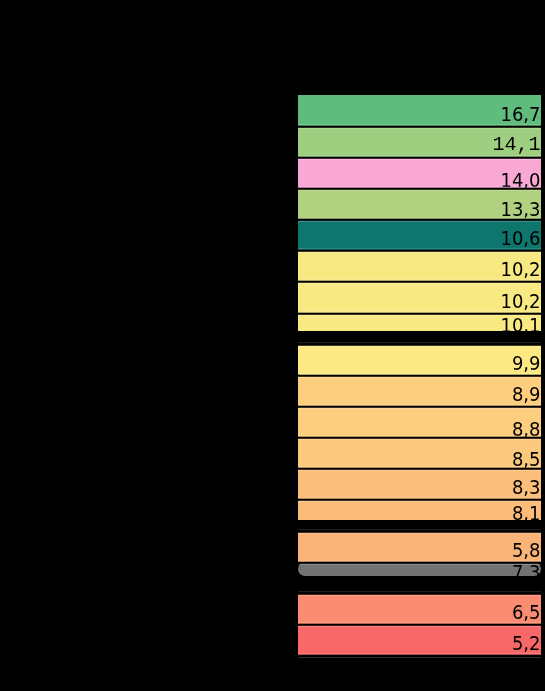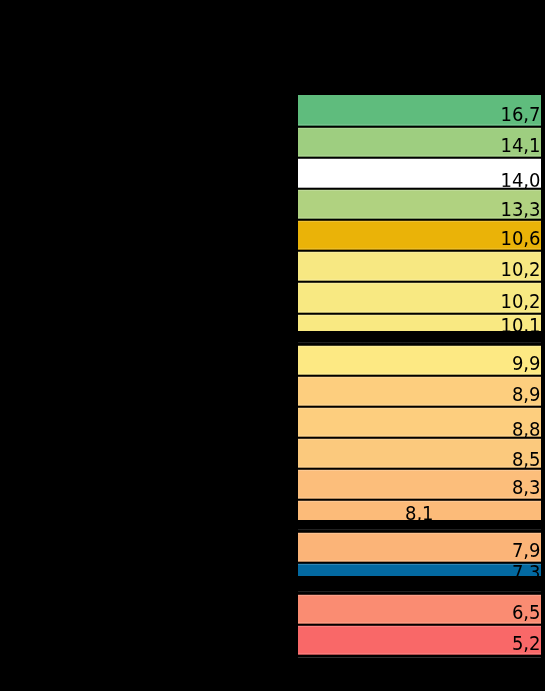--- a/index.html
+++ b/index.html
@@ -28,30 +28,30 @@
          rgba(255,255,255,0) 100%);}
 </style>
 </head>
 <body>
 
 <div id="sheet" style="background: rgb(0, 0, 0);">
   <div id="col">
     <div class="cell" style="top: 0px; height: 31.1579px; background: rgb(95, 188, 125);">
       <span class="cell-value">16,7</span>
     </div>
-    <div class="cell" style="top: 31.1579px; height: 31.1579px; background: rgb(158, 206, 128);">
+    <div class="cell" style="top: 31.1579px; height: 31.1579px; background: rgb(158, 206, 128); font-family: Liberation Mono, monospace;">
       <span class="cell-value">14,1</span>
     </div>
-    <div class="cell" style="top: 62.3158px; height: 39px; background: #ffffff;">
+    <div class="cell" style="top: 62.3158px; height: 39px; background: #f9a8d4;">
       <span class="cell-value">14,0</span>
     </div>
     <div class="cell" style="top: 93.4737px; height: 35px; background: rgb(176, 210, 128);">
       <span class="cell-value">13,3</span>
     </div>
-    <div class="cell" style="top: 124.632px; height: 31.1579px; background: #eab308;">
+    <div class="cell" style="top: 124.632px; height: 31.1579px; background: #0f766e;">
       <span class="cell-value">10,6</span>
     </div>
     <div class="cell" style="top: 155.789px; height: 31.1579px; background: rgb(247, 232, 130);">
       <span class="cell-value">10,2</span>
     </div>
     <div class="cell" style="top: 186.947px; height: 31.1579px; background: rgb(248, 233, 130);">
       <span class="cell-value">10,2</span>
     </div>
     <div class="cell" style="top: 218.105px; height: 18px; background: rgb(249, 233, 130);">
       <span class="cell-value">10,1</span>
@@ -64,27 +64,27 @@
     </div>
     <div class="cell" style="top: 311.579px; height: 38px; background: rgb(253, 206, 126);">
       <span class="cell-value">8,8</span>
     </div>
     <div class="cell" style="top: 342.737px; height: 31.1579px; background: rgb(251, 201, 125); align-items: flex-end;">
       <span class="cell-value">8,5</span>
     </div>
     <div class="cell" style="top: 373.895px; height: 31.1579px; background: rgb(252, 190, 123);">
       <span class="cell-value">8,3</span>
     </div>
-    <div class="cell" style="top: 405.053px; height: 20px; background: rgb(252, 187, 121); justify-content: center;">
+    <div class="cell" style="top: 405.053px; height: 20px; background: rgb(252, 187, 121);">
       <span class="cell-value">8,1</span>
     </div>
     <div class="cell" style="top: 436.211px; height: 31.1579px; background: rgb(251, 180, 120);">
-      <span class="cell-value">7,9</span>
+      <span class="cell-value">5,8</span>
     </div>
-    <div class="cell" style="top: 467.368px; height: 14px; background: #0369a1;">
+    <div class="cell" style="top: 467.368px; height: 14px; background: #737373; border-radius: 13px;">
       <span class="cell-value">7,3</span>
     </div>
     <div class="cell" style="top: 498.526px; height: 31.1579px; background: rgb(250, 140, 114);">
       <span class="cell-value">6,5</span>
     </div>
     <div class="cell" style="top: 529.684px; height: 31.1579px; background: rgb(249, 104, 104);">
       <span class="cell-value">5,2</span>
     </div>
     <div class="sep" style="top: 28.5579px;"></div>
     <div class="sep" style="top: 59.7158px;"></div>

